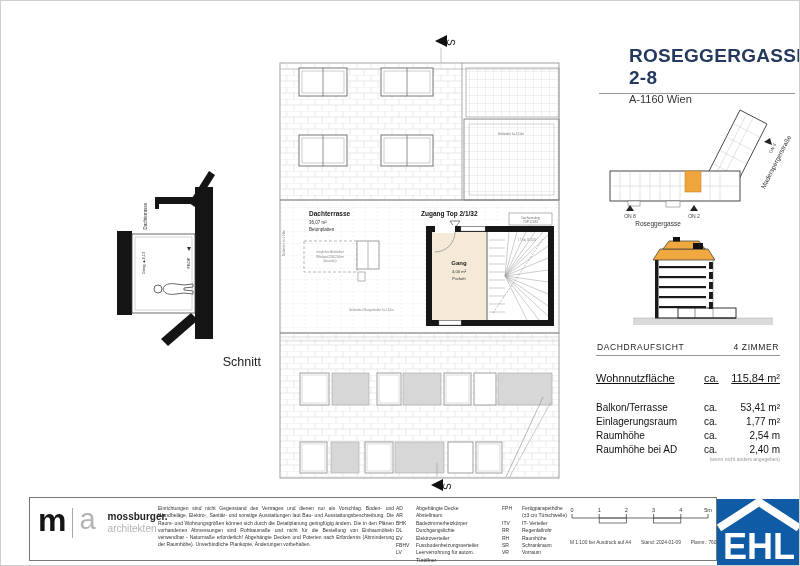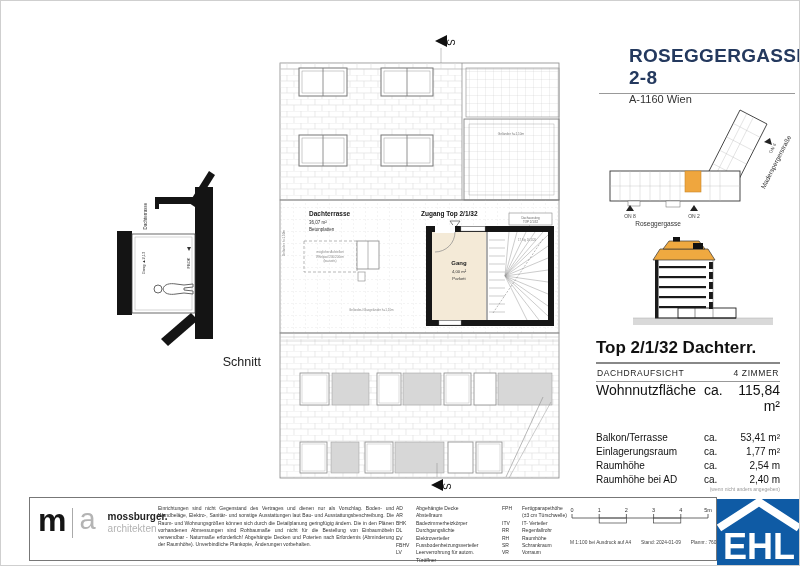--- a/index.html
+++ b/index.html
@@ -10,21 +10,21 @@
   
   .hdr{position:absolute;left:628px;top:44px;width:196px;}
   .hdr .t{font-size:19px;font-weight:bold;color:#24395e;letter-spacing:.3px;}
   .hdr .s{font-size:11px;color:#333;margin-top:4px;}
   .hdr-rule{position:absolute;left:598px;top:92px;width:196px;border-top:1px solid #999;}
   
   .uinfo{position:absolute;left:595px;top:337px;width:184px;color:#111;}
   .uinfo .ut{font-size:17px;font-weight:bold;border-bottom:2px solid #888;padding-bottom:4px;}
   .uinfo .urow{display:flex;justify-content:space-between;font-size:8.5px;color:#222;
                letter-spacing:.6px;padding:4px 1px 3px 1px;border-bottom:1px solid #999;text-align:right;}
-  .uinfo .main{display:flex;font-size:14px;}
+  .uinfo .main{display:flex;font-size:11px;margin-top:16px;text-decoration:underline;}
   .uinfo .main .lab{flex:1;}
   .uinfo .rows{margin-top:18px;}
   .uinfo .r{display:flex;font-size:10px;margin-top:3px;}
   .uinfo .r .lab{flex:1;}
   .uinfo .pre{width:24px;}
   .uinfo .val{width:52px;text-align:right;}
   .uinfo .note{font-size:5px;color:#999;text-align:right;margin-top:1px;}
   
   .schnitt-lab{position:absolute;left:140px;top:354px;width:120px;text-align:right;
                font-size:12.5px;color:#222;}
@@ -126,21 +126,20 @@
 
     <g>
       <polygon points="24,26 86,26 79,15 31,15" fill="#efa940" stroke="#333" stroke-width="0.7"></polygon>
       <polygon points="34,15 76,15 70,7 40,7" fill="#efa940" stroke="#333" stroke-width="0.7"></polygon>
       <rect x="44" y="3" width="7" height="4.5" fill="#111"></rect>
       <rect x="64" y="9" width="10" height="6" fill="#111"></rect>
     </g>
   </svg>
 
   <div class="uinfo">
-    <div class="ut">Top 2/1/32 Dachterr.</div>
     <div class="urow">
       <span>DACHDRAUFSICHT</span>
       <span>4 ZIMMER</span>
     </div>
     <div class="main">
       <span class="lab">Wohnnutzfläche</span>
       <span class="pre">ca.</span>
       <span class="val">115,84 m²</span>
     </div>
     <div class="rows">

